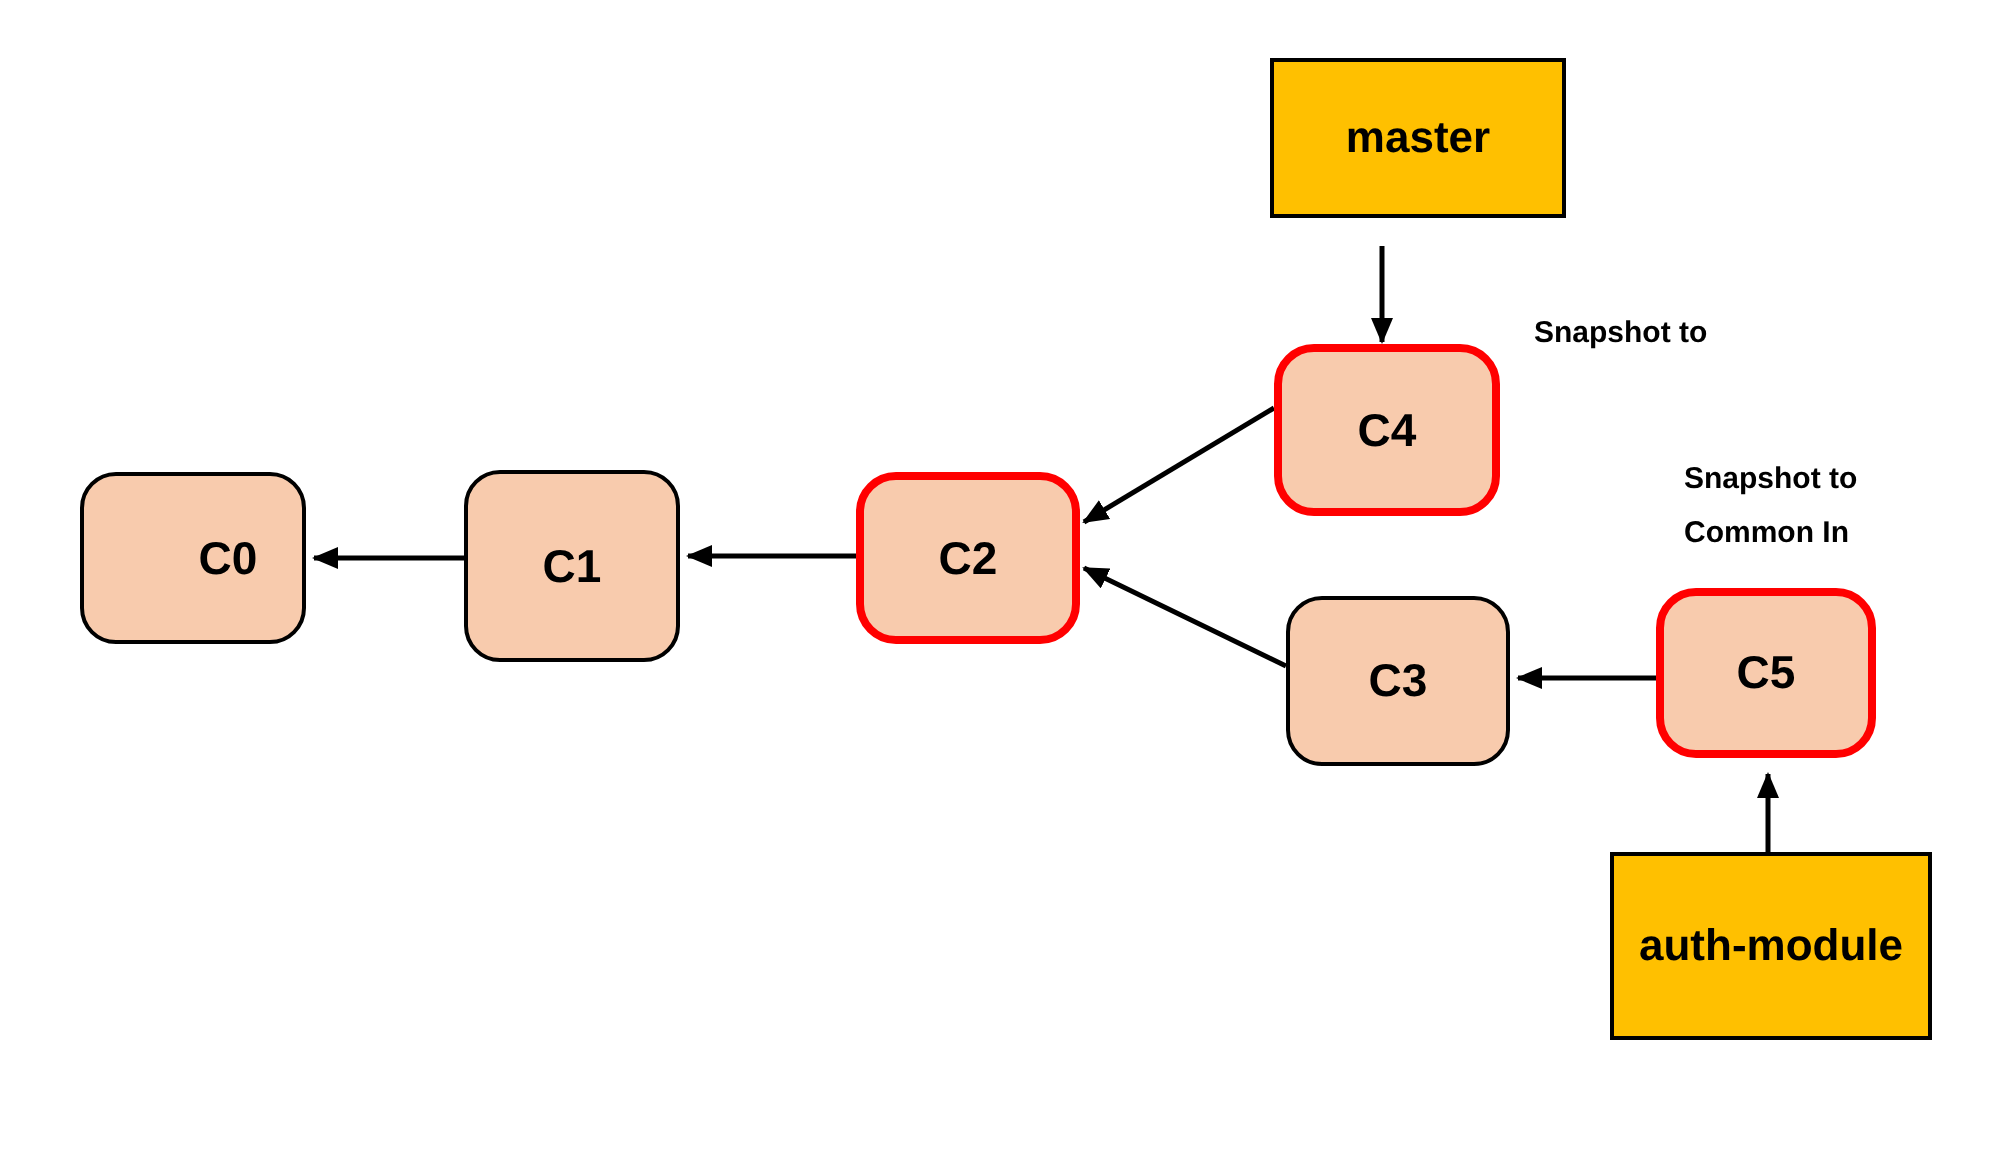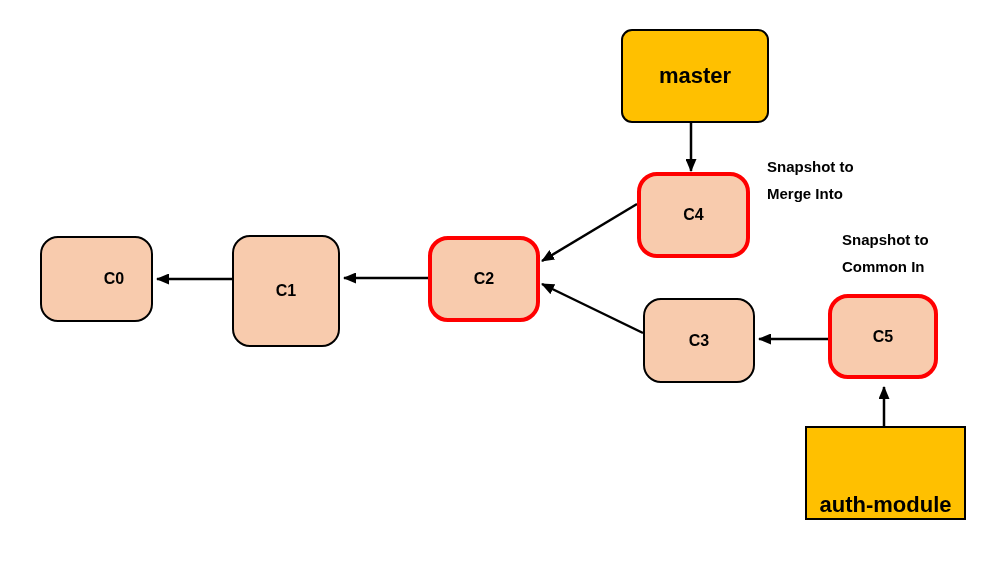--- a/index.html
+++ b/index.html
@@ -28,43 +28,43 @@
   }
   .branch {
     background: #FFC000;
     border: 2px solid #000000;
     font-size: 22px;
   }
   .commit {
     background: #F8CBAD;
     border: 2px solid #000000;
     border-radius: 18px;
-    font-size: 16px;
+    font-size: 23px;
   }
   .commit.highlight {
     border: 4px solid #FF0000;
     border-radius: 20px;
   }
   .annotation {
     position: absolute;
     font-weight: bold;
     font-size: 15px;
     line-height: 27px;
     color: #000000;
     white-space: nowrap;
   }
   
-  #node-master      { left: 621px; top:  29px; width: 148px; height: 94px; border-radius: 11px; }
+  #node-master      { left: 635px; top:  29px; width: 148px; height: 80px; }
   #node-c4          { left: 637px; top: 172px; width: 113px; height: 86px; }
   #node-c2          { left: 428px; top: 236px; width: 112px; height: 86px; }
   #node-c0          { left:  40px; top: 236px; width: 113px; height: 86px; padding-left: 35px; }
-  #node-c1          { left: 232px; top: 235px; width: 108px; height: 112px; }
+  #node-c1          { left: 232px; top: 235px; width: 108px; height: 96px; }
   #node-c3          { left: 643px; top: 298px; width: 112px; height: 85px; }
   #node-c5          { left: 828px; top: 294px; width: 110px; height: 85px; }
-  #node-auth-module { left: 805px; top: 426px; width: 161px; height: 94px; align-items: flex-end; }
+  #node-auth-module { left: 805px; top: 426px; width: 161px; height: 94px; }
   
   #ann-common-ancestor     { left: 436px; top: 163px; }
   #ann-snapshot-merge-into { left: 767px; top: 153px; }
   #ann-snapshot-merge-in   { left: 842px; top: 226px; }
 </style>
 </head>
 <body>
 
 <div class="canvas">
 
@@ -111,21 +111,20 @@
     <span>C5</span>
   </div>
 
   <div id="node-auth-module" class="node branch">
     <span>auth-module</span>
   </div>
 
 
   <div id="ann-snapshot-merge-into" class="annotation">
     <div>Snapshot to</div>
-    <div>Merge Into</div>
   </div>
 
   <div id="ann-snapshot-merge-in" class="annotation">
     <div>Snapshot to</div>
     <div>Common In</div>
   </div>
 
 </div>
 
 </body></html>

